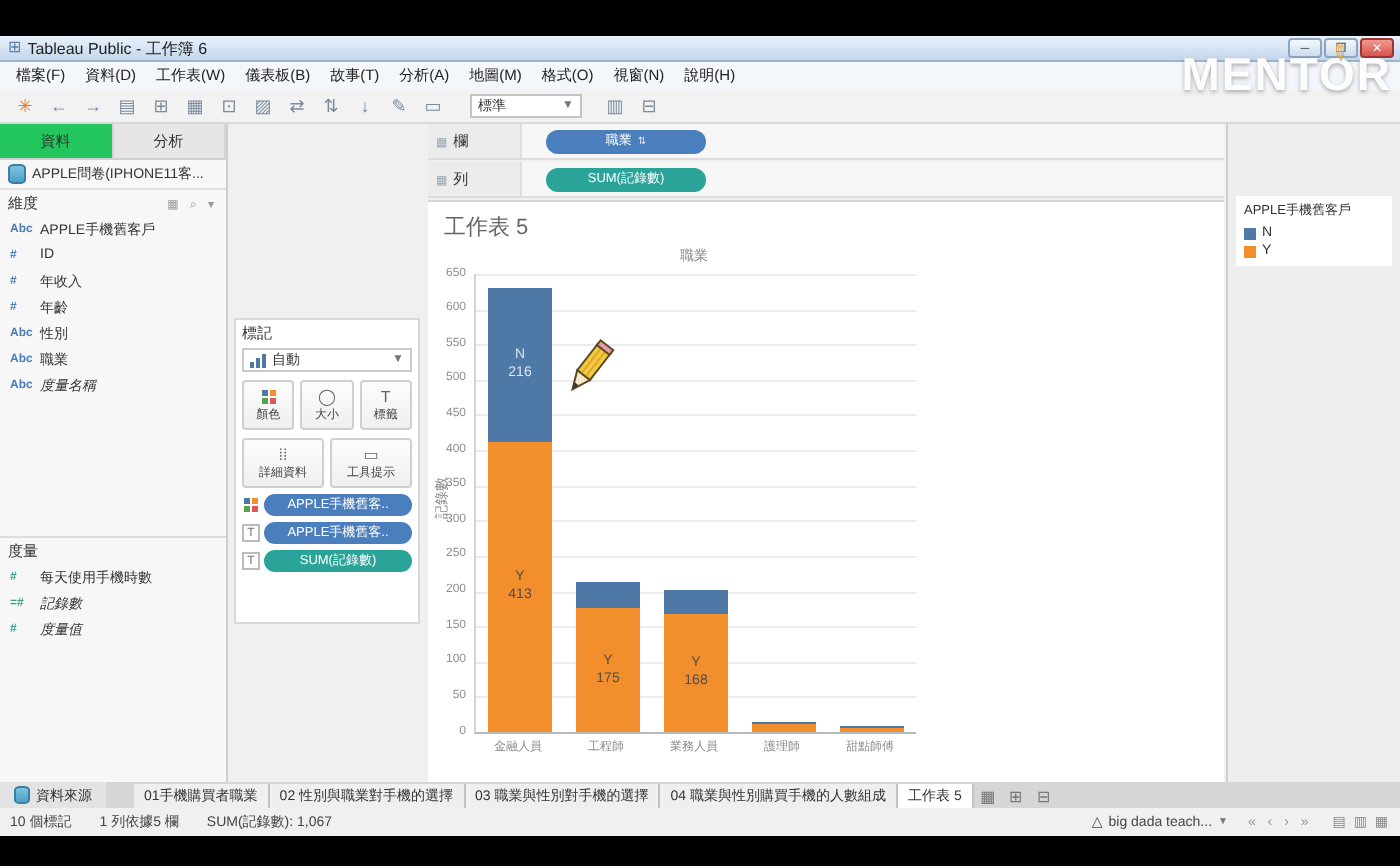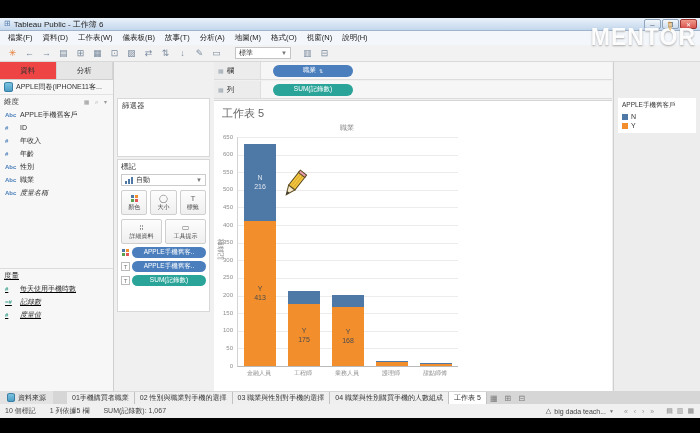--- a/index.html
+++ b/index.html
@@ -26,31 +26,31 @@
 
   
   #watermark{position:absolute;top:24px;right:4px;font-size:23px;font-weight:bold;color:rgba(255,255,255,.96);letter-spacing:1px;text-shadow:0 1px 2px rgba(110,110,110,.55);z-index:6;}
   #watermark-pencil{position:absolute;top:20px;right:26px;font-size:11px;color:#e8a33d;transform:rotate(40deg);z-index:7;}
 
   
   #main{position:absolute;top:62px;left:0;width:700px;height:329px;background:#f0f0f0;}
   #datapane{position:absolute;left:0;top:0;width:114px;height:329px;background:#f7f7f7;border-right:1px solid #cfcfcf;box-sizing:border-box;}
   #dp-tabs{height:17px;display:flex;border-bottom:1px solid #cfcfcf;background:#e6e6e6;font-size:7.5px;color:#333;}
   .dp-tab{flex:1;display:flex;align-items:center;justify-content:center;border-right:1px solid #d4d4d4;}
-  .dp-tab.active{background:#ef4444;}
+  .dp-tab.active{background:#22c55e;}
   #dp-source{height:14px;display:flex;align-items:center;font-size:7px;color:#333;padding-left:4px;gap:3px;border-bottom:1px solid #e2e2e2;}
   #cyl{width:7px;height:8px;background:linear-gradient(#7cc3e0,#4e9fc7);border:1px solid #3a7ea3;border-radius:3px/2px;}
   .sec-head{height:13px;display:flex;align-items:center;font-size:7.5px;color:#333;padding:0 4px;}
   .sec-head .hicons{margin-left:auto;color:#999;font-size:6px;letter-spacing:2px;}
   .field{height:13px;display:flex;align-items:center;font-size:7px;color:#333;padding-left:5px;}
   .f-ic{width:15px;font-size:6px;font-weight:bold;}
   .dim .f-ic{color:#4a7ebb;}
   .mea .f-ic{color:#3aa08b;}
   .italic{font-style:italic;}
-  #measures-block{position:absolute;top:206px;left:0;right:0;border-top:1px solid #dcdcdc;text-decoration:underline;}
+  #measures-block{position:absolute;top:206px;left:0;right:0;border-top:1px solid #dcdcdc;}
 
   
   #cardspane{position:absolute;left:115px;top:0;width:98px;height:329px;}
   .card{position:absolute;left:2px;right:3px;background:#fff;border:1px solid #d8d8d8;font-size:7.5px;color:#333;padding:2px 4px;box-sizing:border-box;}
   #card-pages{top:0;height:34px;}
   #card-filters{top:36px;height:59px;}
   #card-marks{top:97px;height:153px;padding:2px 3px;}
   #mark-dd{margin-top:2px;height:12px;border:1px solid #cbcbcb;background:#fff;display:flex;align-items:center;font-size:7px;padding:0 3px;box-sizing:border-box;}
   #mark-dd .caret{margin-left:auto;color:#777;font-size:6px;}
   .minibars{display:flex;align-items:flex-end;gap:1px;margin-right:3px;}
@@ -228,23 +228,20 @@
             </div>
             <div class="field mea">
               <span class="f-ic">#</span>
               <span class="italic">度量值</span>
             </div>
           </div>
       </div>
     </div>
 
     <div id="cardspane">
-      <div id="card-filters" class="card">
-        <span>篩選器</span>
-      </div>
       <div id="card-marks" class="card">
         <span>標記</span>
         <div id="mark-dd">
           <span class="minibars">
               <i style="height:3px"></i>
               <i style="height:5px"></i>
               <i style="height:7px"></i>
             </span>
           <span>自動</span>
           <span class="caret">▼</span>

